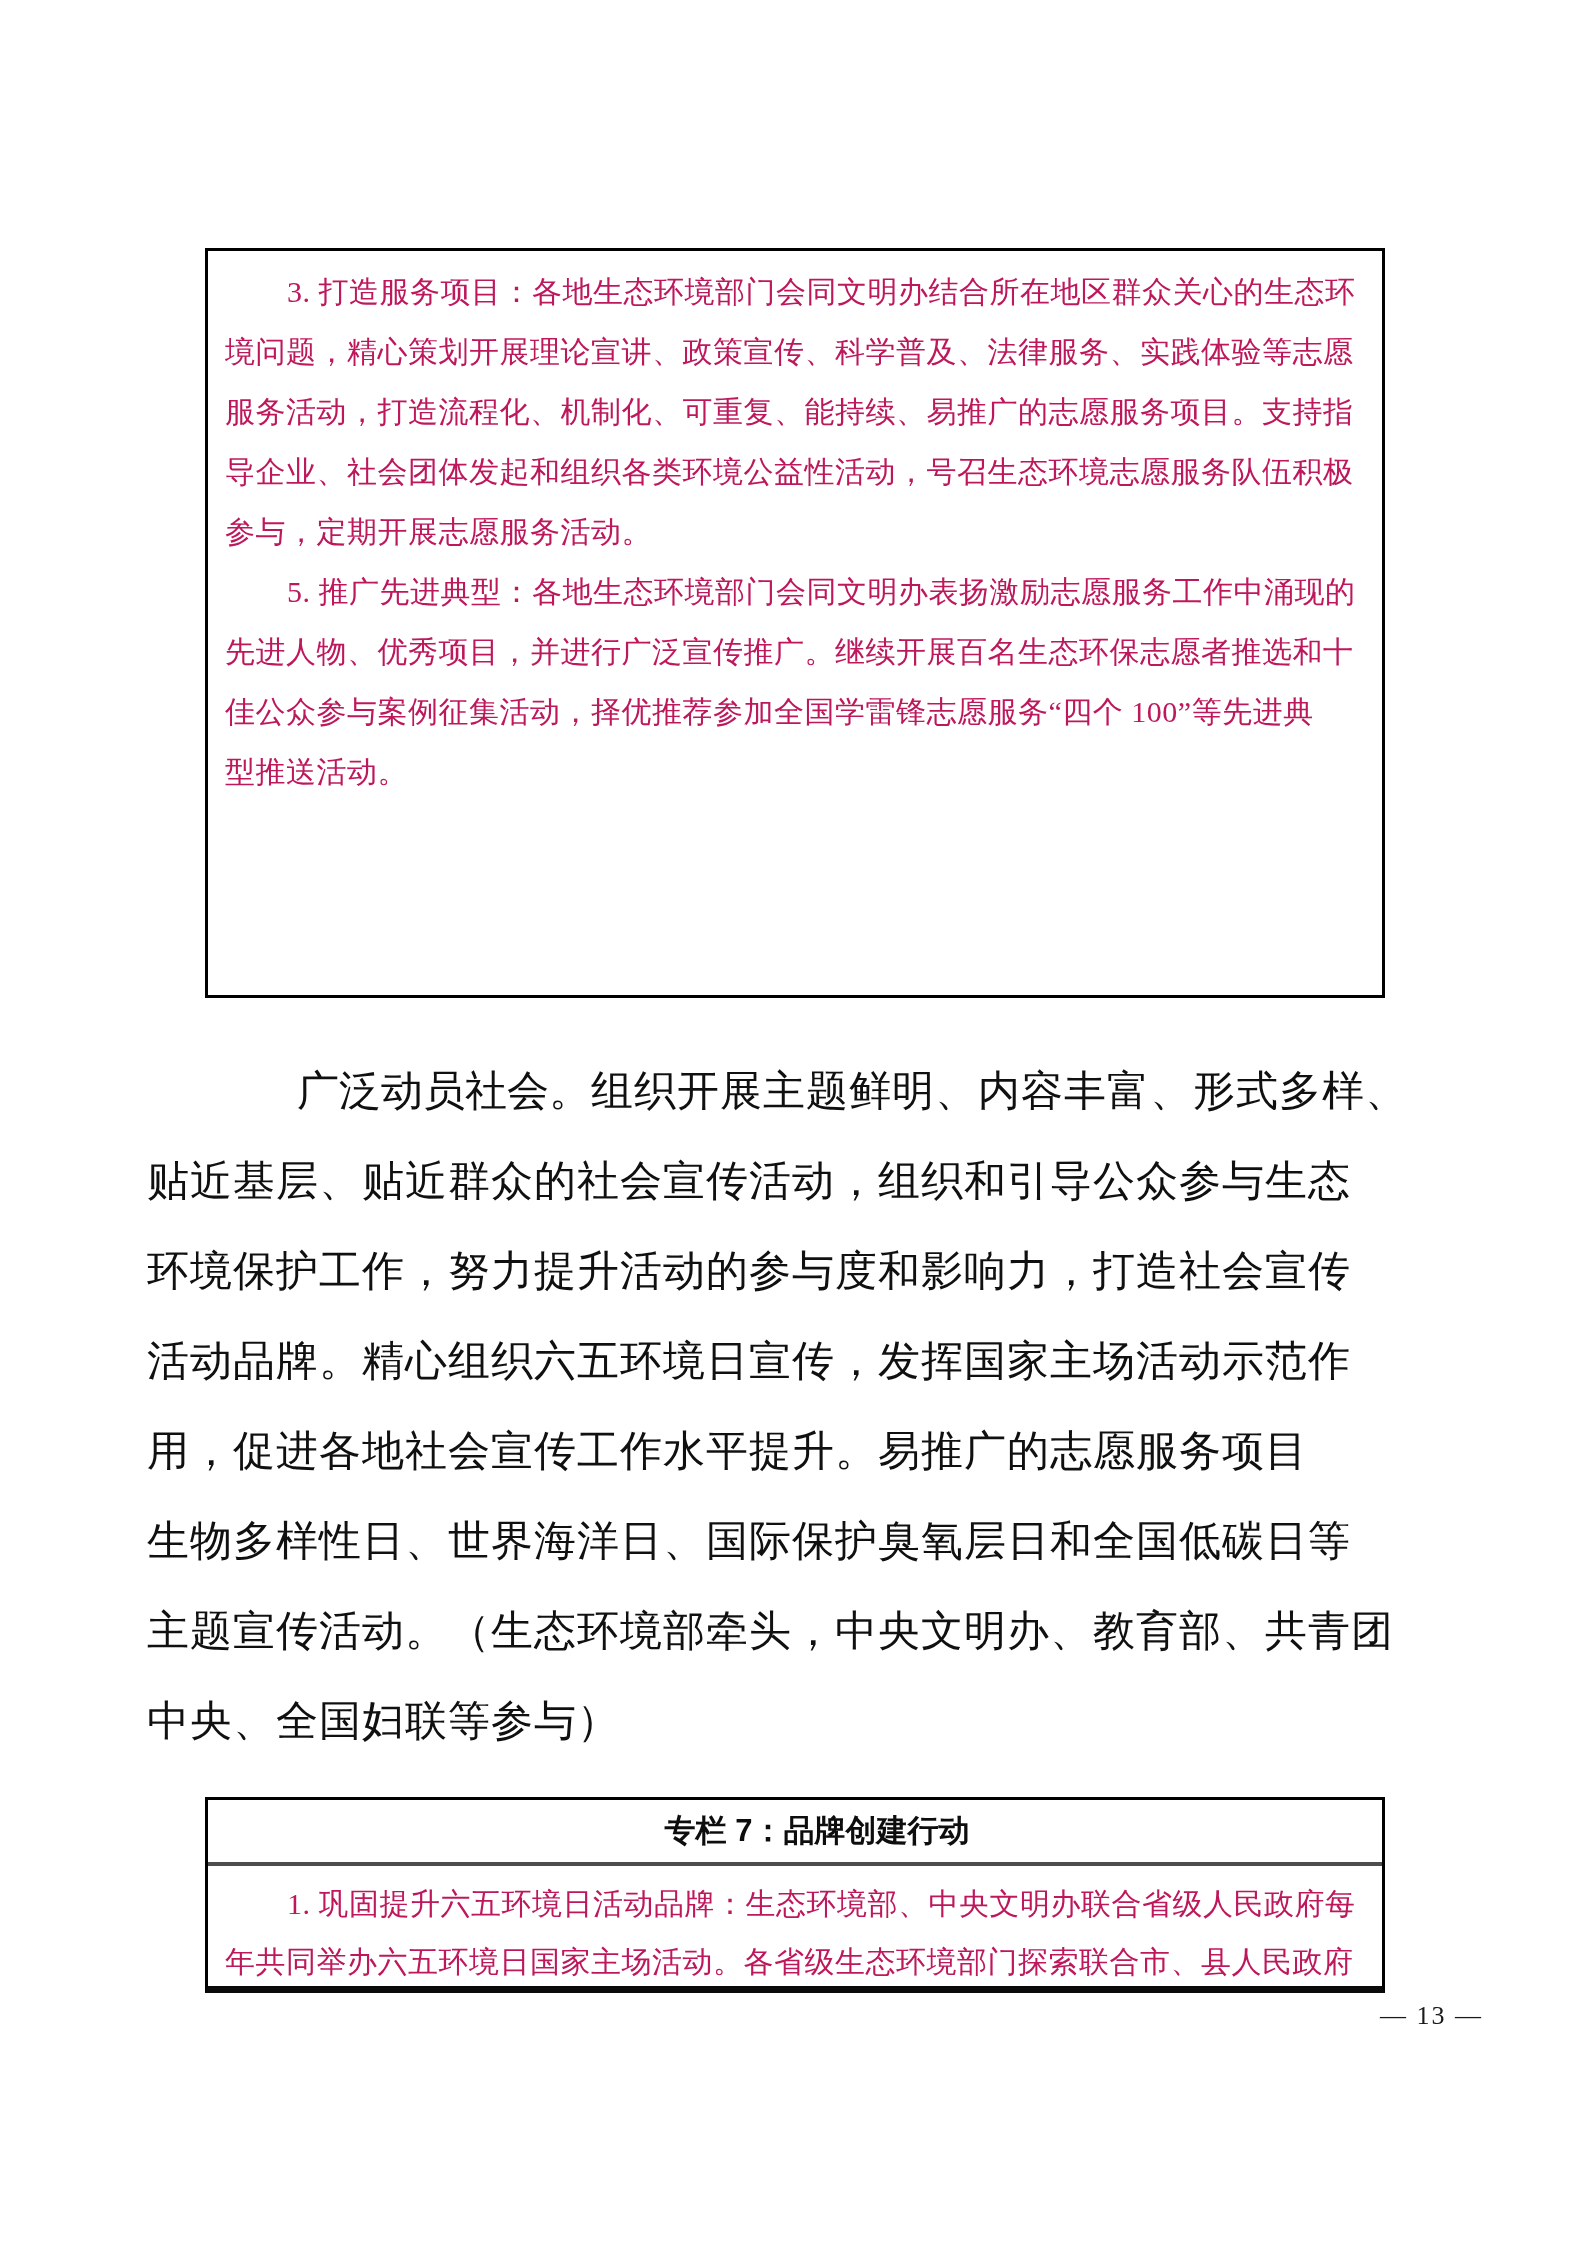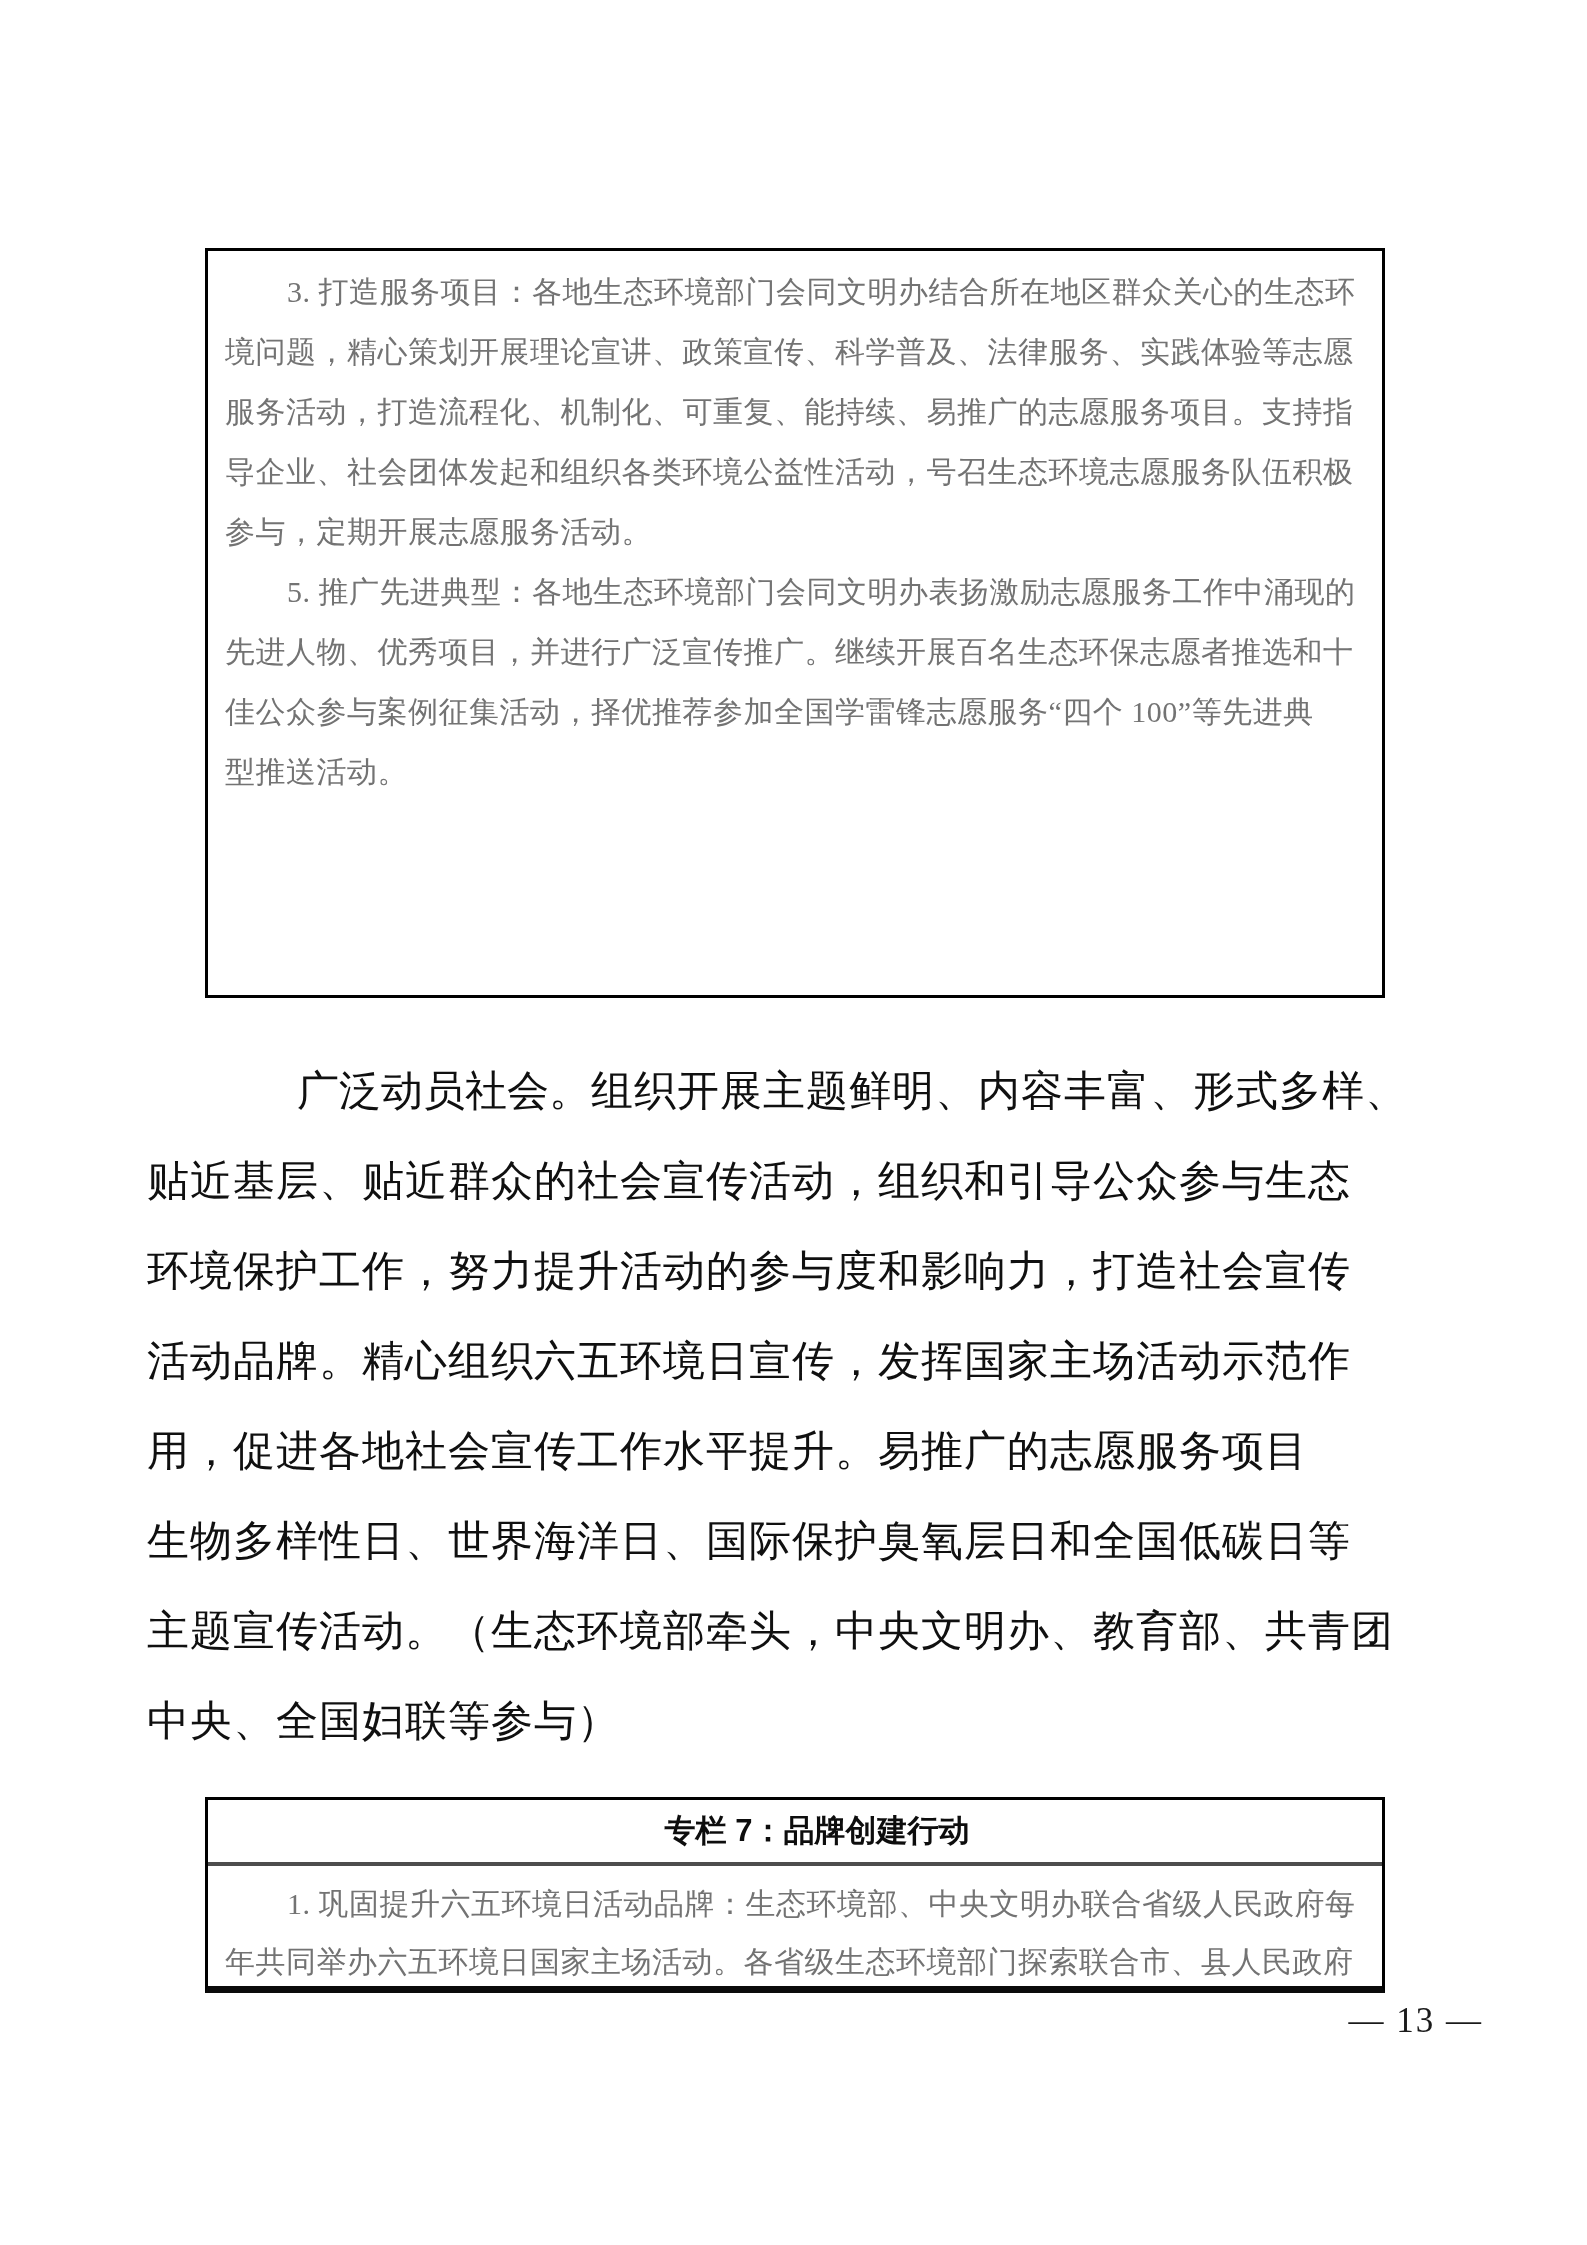--- a/index.html
+++ b/index.html
@@ -25,21 +25,21 @@
     box-sizing: border-box;
     padding: 11px 17px 0 17px;
   }
   .box-par {
     margin: 0;
     font-size: 30px;
     line-height: 60px;
     letter-spacing: 0.5px;
     text-indent: 62px;
     white-space: pre-line;
-    color: #737373;
+    color: #be185d;
   }
 
   
   .main-par {
     position: absolute;
     left: 147px;
     top: 1046px;
     width: 1285px;
     font-size: 42px;
     line-height: 90px;
@@ -82,21 +82,21 @@
   }
   .box-body .box-par {
     line-height: 58px;
   }
 
   
   .page-num {
     position: absolute;
     top: 2001px;
     right: 104px;
-    font-size: 35px;
+    font-size: 26px;
     letter-spacing: 2px;
     color: #1a1a1a;
     font-family: "Liberation Serif", "DejaVu Serif", serif;
   }
 </style>
 </head>
 <body>
 
 <div class="page">
 

